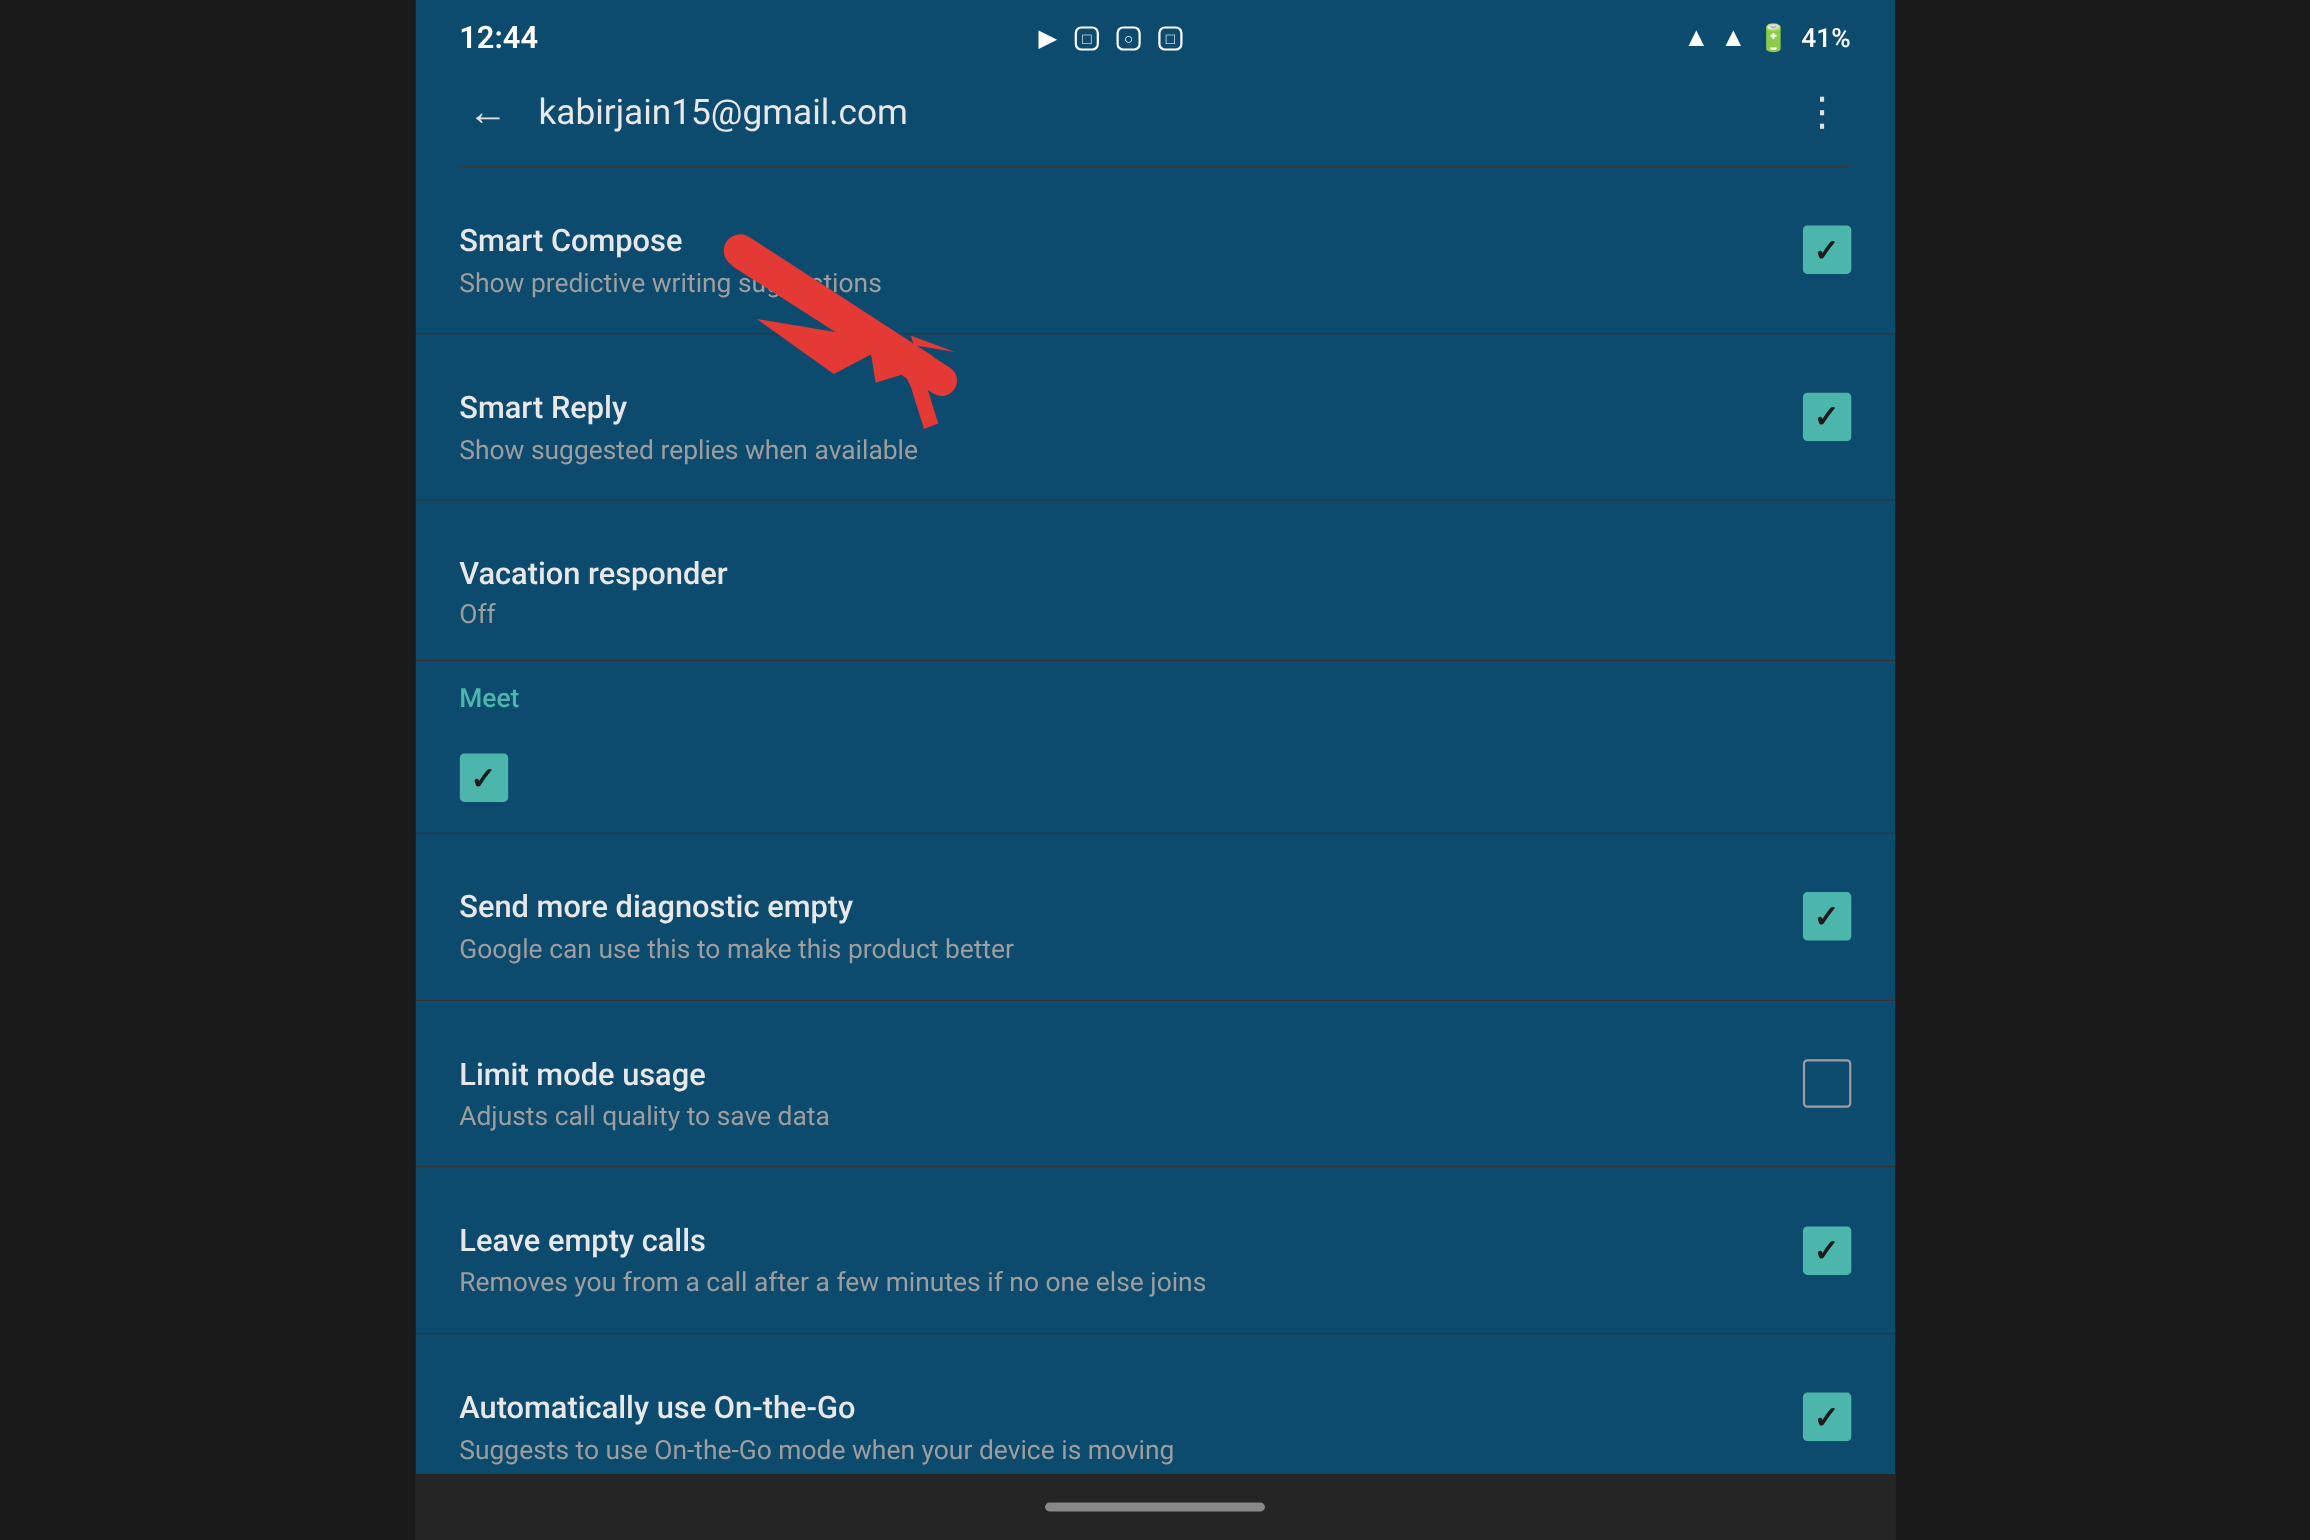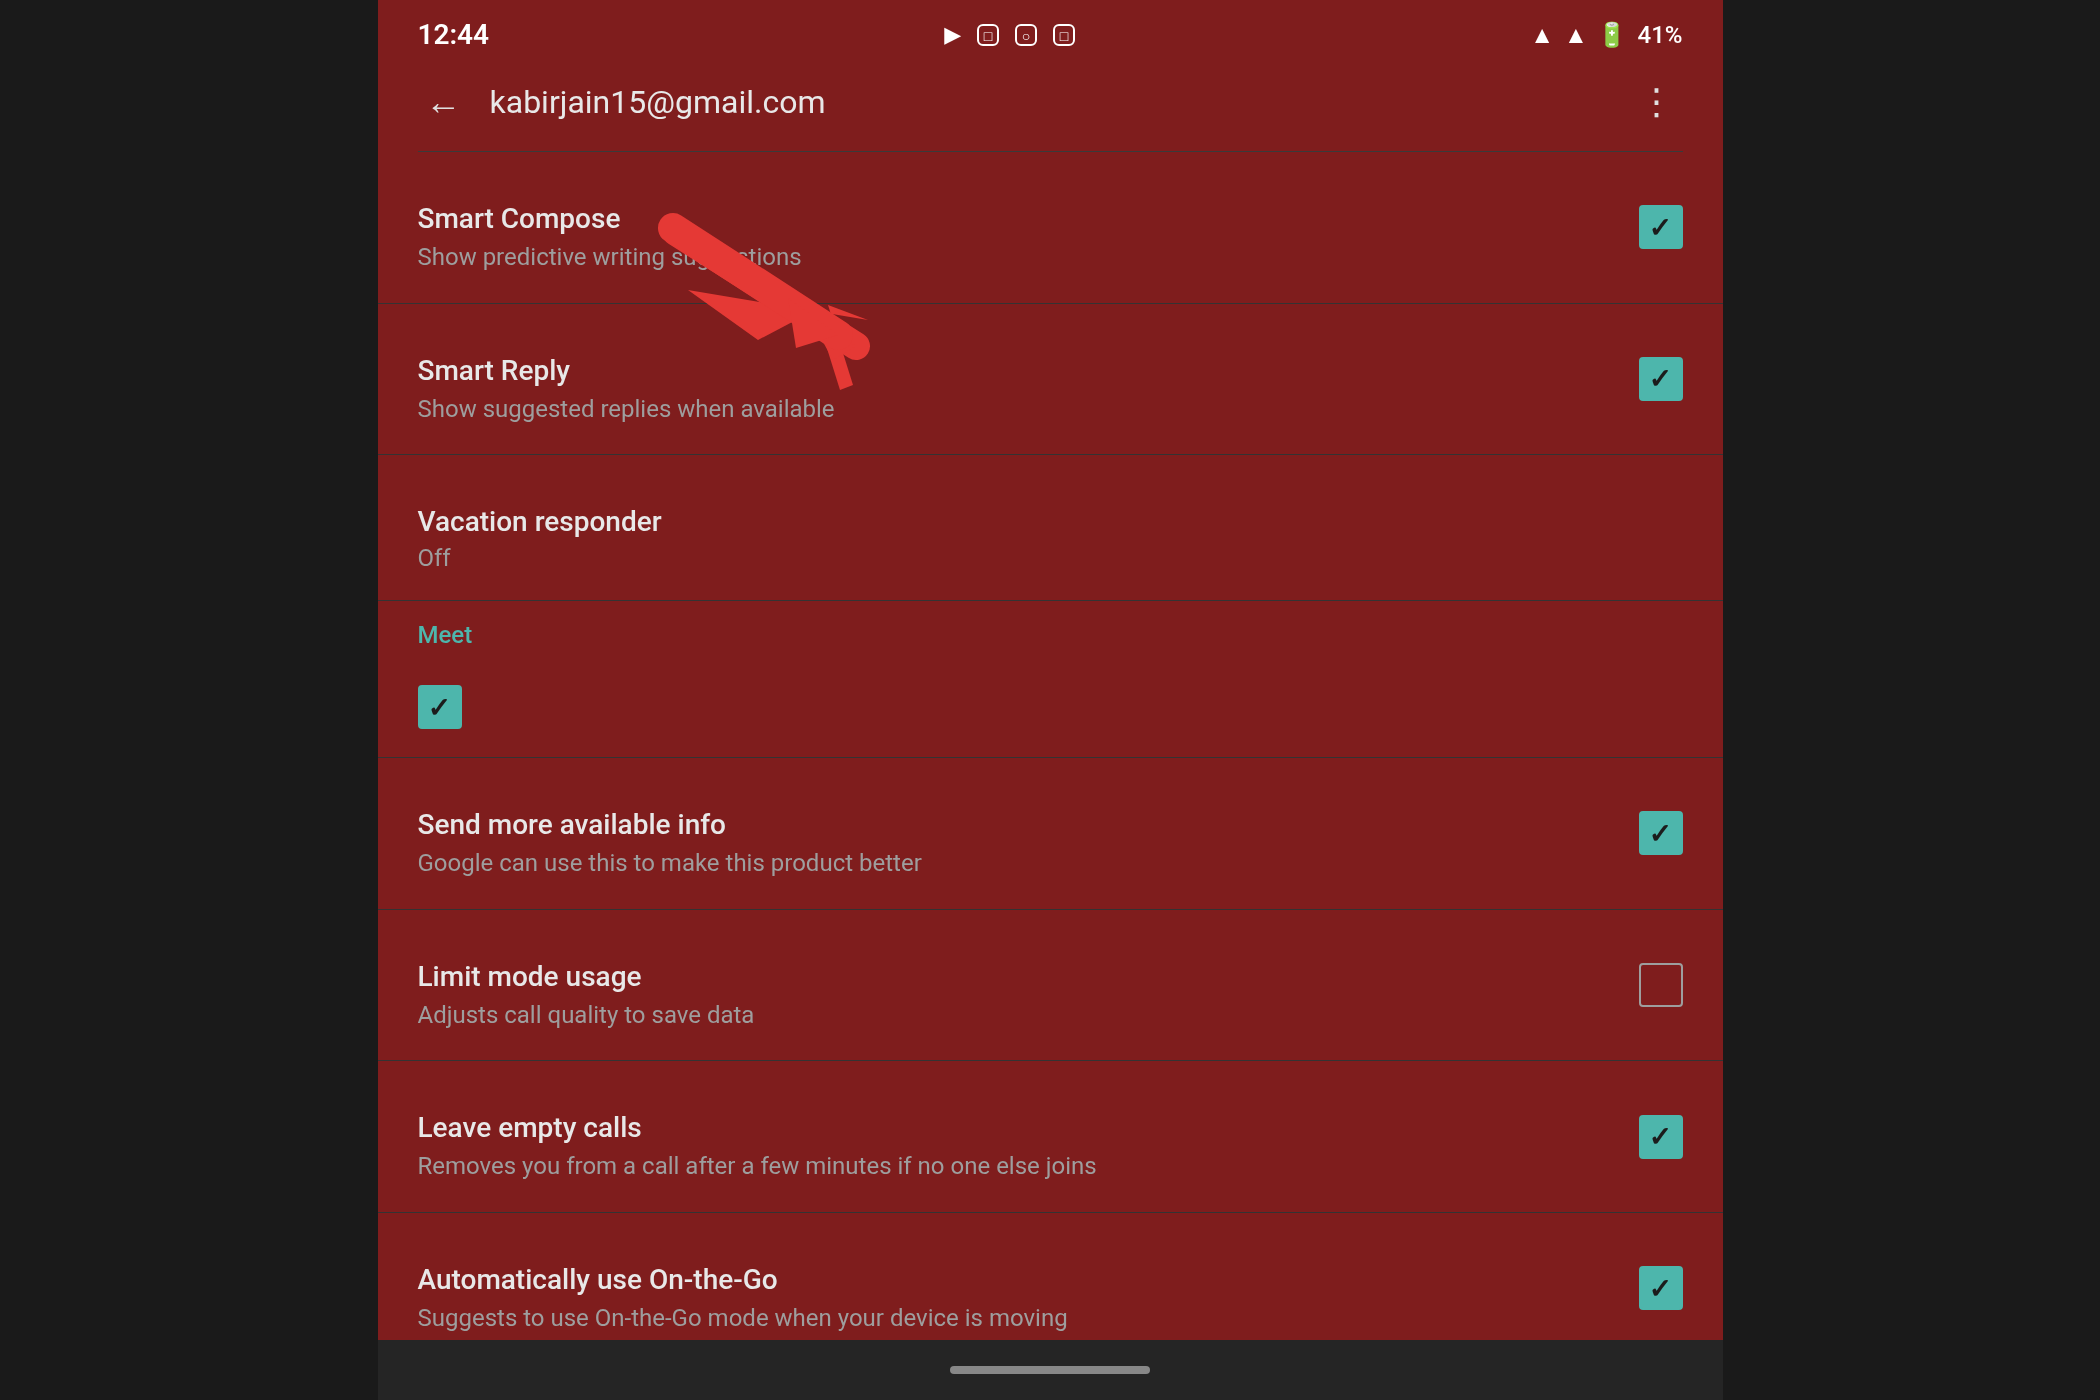--- a/index.html
+++ b/index.html
@@ -11,21 +11,21 @@
       display: flex;
       justify-content: center;
       align-items: flex-start;
       font-family: 'Roboto', Arial, sans-serif;
       overflow: hidden;
     }
 
     .phone-screen {
       width: 1345px;
       height: 1400px;
-      background: #7f1d1d;
+      background: #0c4a6e;
       position: relative;
       display: flex;
       flex-direction: column;
     }
 
     
     .status-bar {
       display: flex;
       justify-content: center;
       align-items: center;
@@ -279,21 +279,21 @@
     </div>
 
     <div class="section-header">Meet</div>
 
     <div class="settings-item">
       <div class="checkbox checkbox-checked"></div>
     </div>
 
     <div class="settings-item">
       <div class="settings-item-content">
-        <div class="settings-item-title">Send more available info</div>
+        <div class="settings-item-title">Send more diagnostic empty</div>
         <div class="settings-item-subtitle">Google can use this to make this product better</div>
       </div>
       <div class="checkbox checkbox-checked"></div>
     </div>
 
     <div class="settings-item">
       <div class="settings-item-content">
         <div class="settings-item-title">Limit mode usage</div>
         <div class="settings-item-subtitle">Adjusts call quality to save data</div>
       </div>

